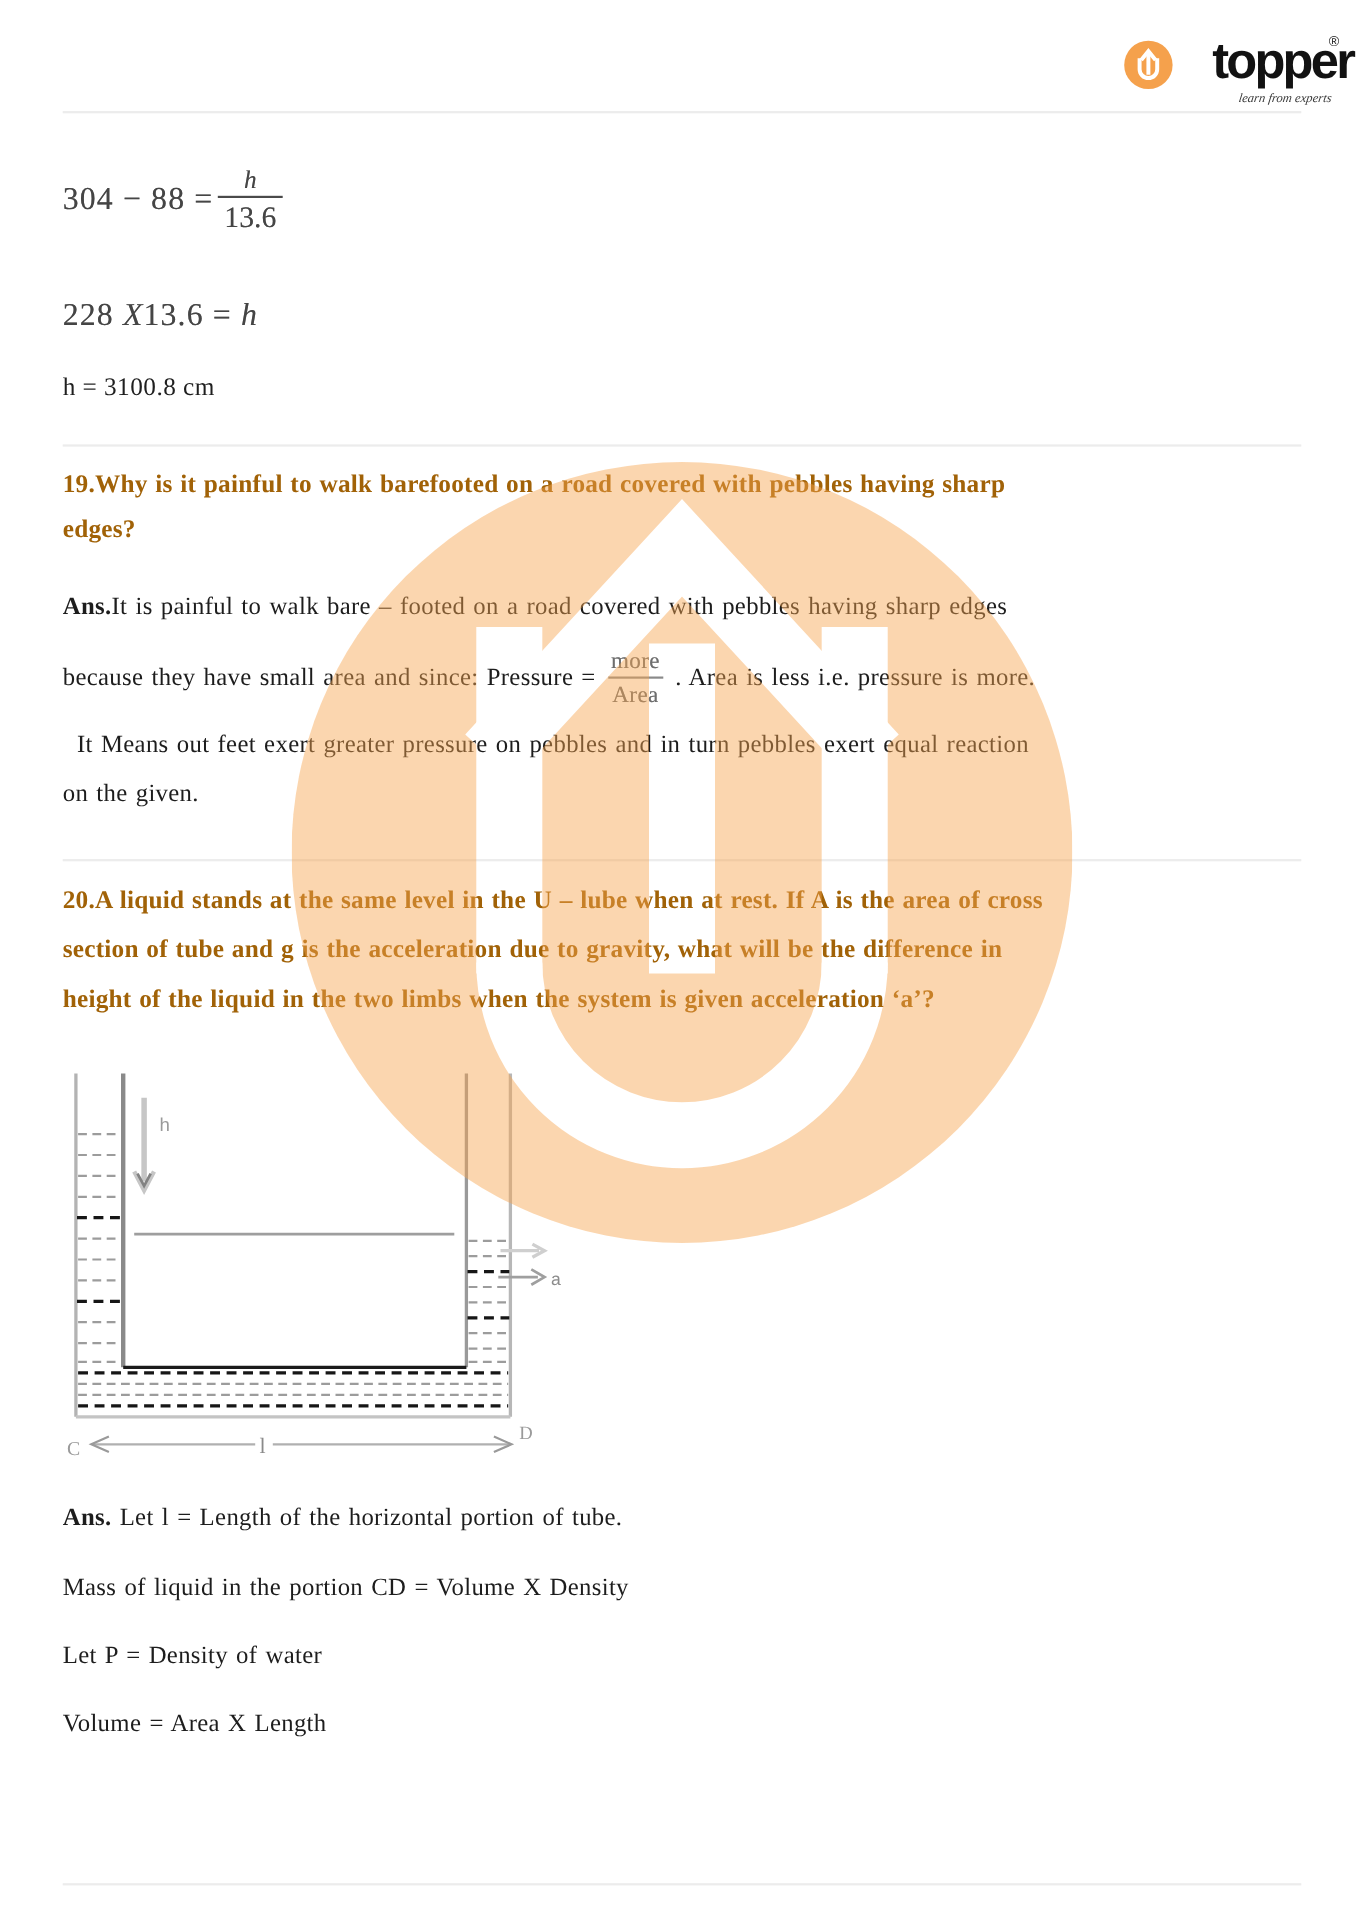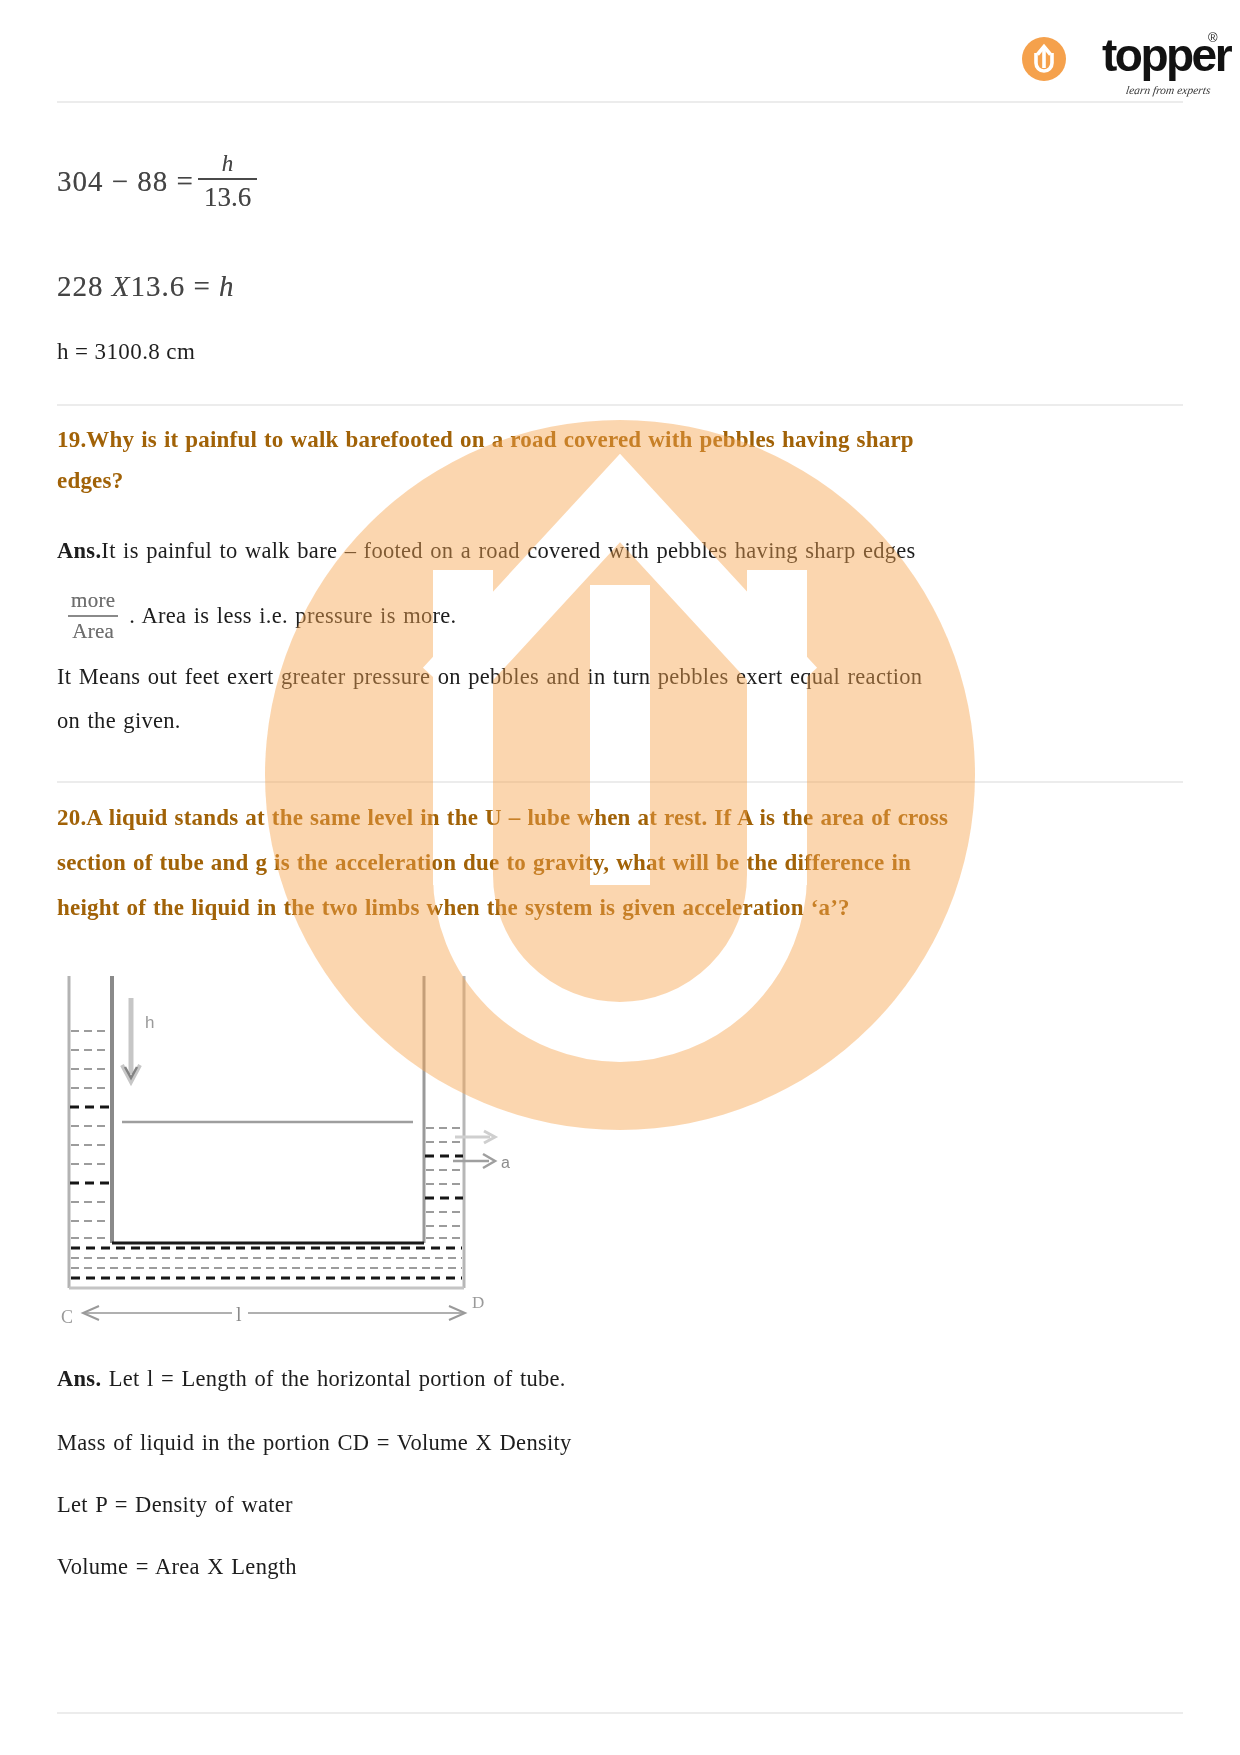--- a/index.html
+++ b/index.html
@@ -64,28 +64,29 @@
   <div class="abs eq3" style="left:57px;top:340px">h = 3100.8 cm</div>
 
   <div class="divider" style="top:404px"></div>
 
   <div class="abs b" style="left:57px;top:428px">19.Why is it painful to walk barefooted on a road covered with pebbles having sharp</div>
   <div class="abs b" style="left:57px;top:469px">edges?</div>
 
   <div class="abs t" style="left:57px;top:540px"><span class="bl">Ans.</span><span>It is painful to walk bare – footed on a road covered with pebbles having sharp edges</span></div>
 
   <div class="abs t fracline" style="left:57px;top:578px">
+    <span>because they have small area and since: Pressure =</span>
     <span class="gfrac">
       <span class="num">more</span>
       <span class="den">Area</span>
     </span>
     <span>. Area is less i.e. pressure is more.</span>
   </div>
 
-  <div class="abs t" style="left:57px;top:666px">It Means out feet exert greater pressure on pebbles and in turn pebbles exert equal reaction</div>
+  <div class="abs t" style="left:70px;top:666px">It Means out feet exert greater pressure on pebbles and in turn pebbles exert equal reaction</div>
   <div class="abs t" style="left:57px;top:710px">on the given.</div>
 
   <div class="divider" style="top:781px"></div>
 
   <div class="abs b" style="left:57px;top:806px">20.A liquid stands at the same level in the U – lube when at rest. If A is the area of cross</div>
   <div class="abs b" style="left:57px;top:851px">section of tube and g is the acceleration due to gravity, what will be the difference in</div>
   <div class="abs b" style="left:57px;top:896px">height of the liquid in the two limbs when the system is given acceleration ‘a’?</div>
 
   <svg class="abs" style="left:55px;top:970px" width="480" height="368" viewBox="0 0 480 368">
 

